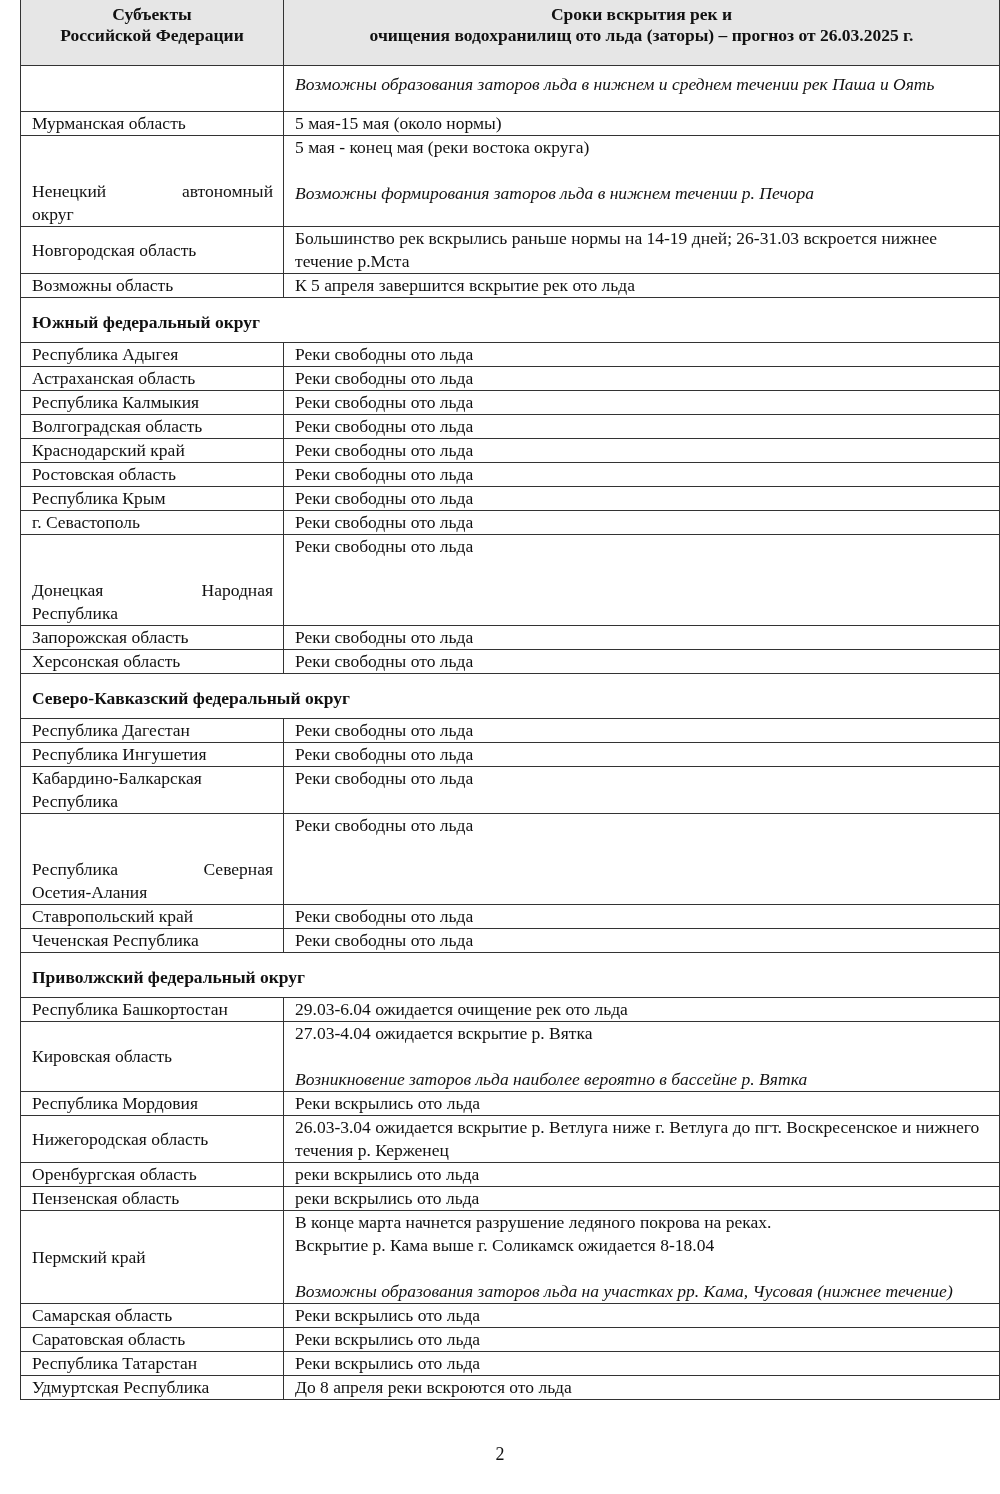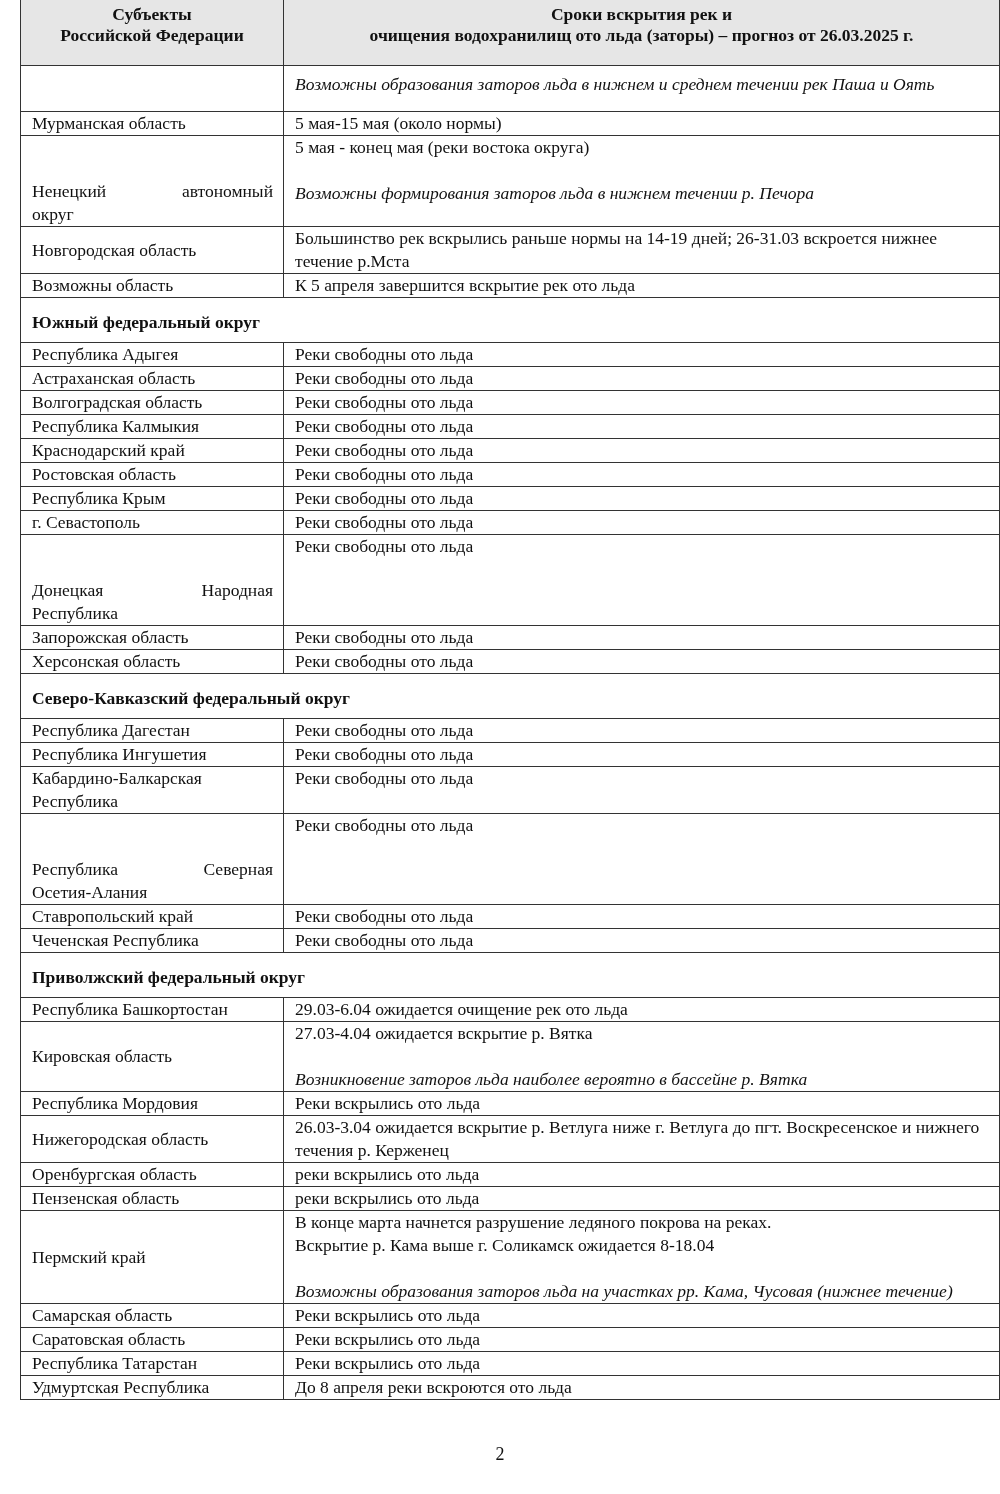--- a/index.html
+++ b/index.html
@@ -138,25 +138,25 @@
     </tr>
     <tr>
       <td class="region">Республика Адыгея</td>
       <td>Реки свободны ото льда</td>
     </tr>
     <tr>
       <td class="region">Астраханская область</td>
       <td>Реки свободны ото льда</td>
     </tr>
     <tr>
+      <td class="region">Республика Калмыкия</td>
+      <td>Реки свободны ото льда</td>
+    </tr>
+    <tr>
       <td class="region">Волгоградская область</td>
-      <td>Реки свободны ото льда</td>
-    </tr>
-    <tr>
-      <td class="region">Республика Калмыкия</td>
       <td>Реки свободны ото льда</td>
     </tr>
     <tr>
       <td class="region">Краснодарский край</td>
       <td>Реки свободны ото льда</td>
     </tr>
     <tr>
       <td class="region">Ростовская область</td>
       <td>Реки свободны ото льда</td>
     </tr>

